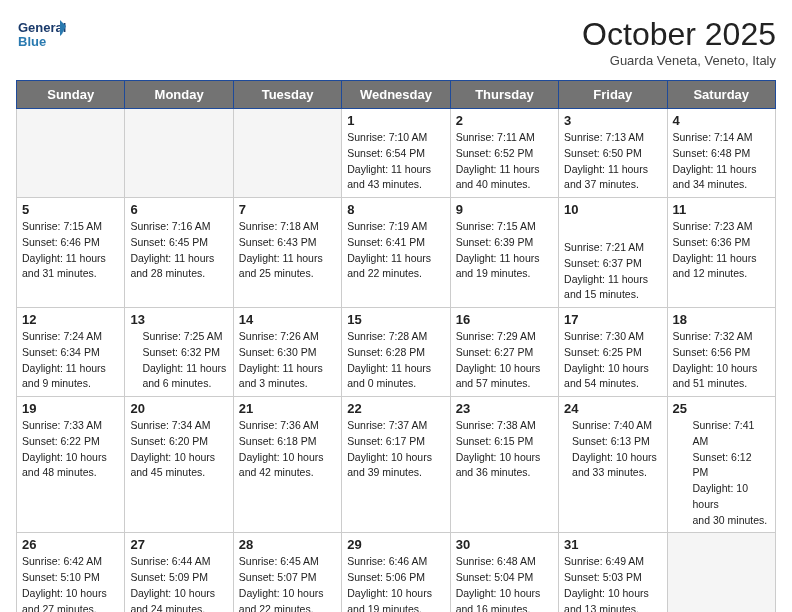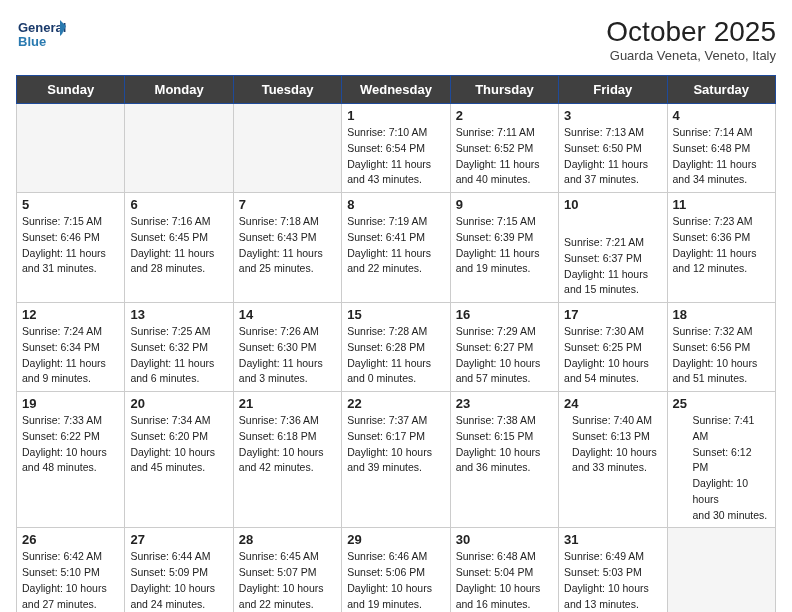--- a/index.html
+++ b/index.html
@@ -18,35 +18,35 @@
     }
     .logo {
       display: flex;
       align-items: center;
       gap: 4px;
     }
     .title-block {
       text-align: right;
     }
     .month-title {
-      font-size: 28px;
+      font-size: 32px;
       color: #222;
       font-weight: normal;
     }
     .subtitle {
       font-size: 13px;
       color: #444;
     }
     table {
       width: 100%;
       border-collapse: collapse;
       table-layout: fixed;
     }
     th {
-      background-color: #404040;
+      background-color: #737373;
       color: #fff;
       text-align: center;
       padding: 6px 4px;
       font-size: 13px;
       border: 1px solid #1e4a9a;
     }
     td {
       border: 1px solid #ccc;
       vertical-align: top;
       padding: 4px 5px;
@@ -186,21 +186,21 @@
       <tr>
         <td>
           <span class="day-num">12</span>
           <div class="day-info" style="white-space: pre-line;">Sunrise: 7:24 AM
 Sunset: 6:34 PM
 Daylight: 11 hours
 and 9 minutes.</div>
         </td>
         <td>
           <span class="day-num">13</span>
-          <div class="day-info" style="white-space: pre-line;">Sunrise: 7:25 AM
+          <div class="day-info" style="white-space: pre-line; margin-left: 12px;">Sunrise: 7:25 AM
 Sunset: 6:32 PM
 Daylight: 11 hours
 and 6 minutes.</div>
         </td>
         <td>
           <span class="day-num">14</span>
           <div class="day-info" style="white-space: pre-line;">Sunrise: 7:26 AM
 Sunset: 6:30 PM
 Daylight: 11 hours
 and 3 minutes.</div>

